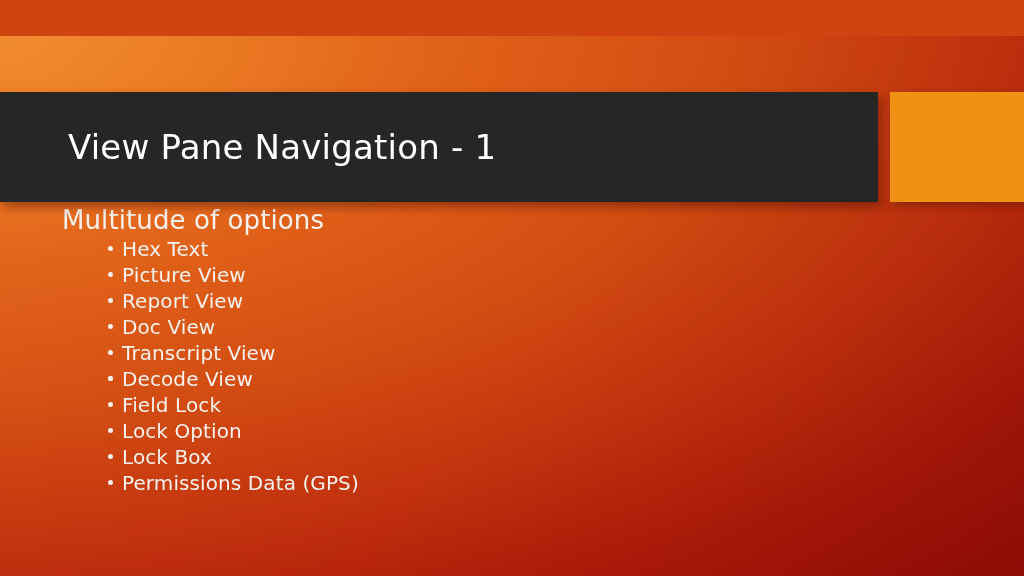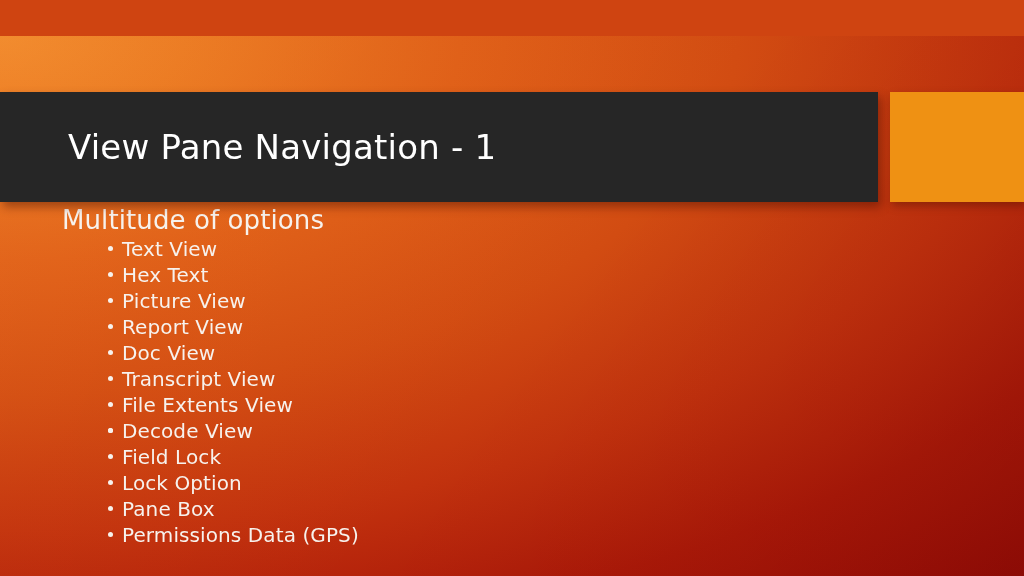--- a/index.html
+++ b/index.html
@@ -138,64 +138,56 @@
 
   <div class="accent-square"></div>
 
   <div class="content">
 
     <div class="lead-line">Multitude of options</div>
 
     <ul class="bullet-list">
       <li class="bullet-item">
         <span class="dot"></span>
-        <span>Text View</span>
-      </li>
-      <li class="bullet-item">
-        <span class="dot"></span>
         <span>Hex Text</span>
       </li>
       <li class="bullet-item">
         <span class="dot"></span>
         <span>Picture View</span>
       </li>
       <li class="bullet-item">
         <span class="dot"></span>
         <span>Report View</span>
       </li>
       <li class="bullet-item">
         <span class="dot"></span>
         <span>Doc View</span>
       </li>
       <li class="bullet-item">
         <span class="dot"></span>
         <span>Transcript View</span>
       </li>
       <li class="bullet-item">
         <span class="dot"></span>
-        <span>File Extents View</span>
-      </li>
-      <li class="bullet-item">
-        <span class="dot"></span>
       </li>
       <li class="bullet-item">
         <span class="dot"></span>
         <span>Decode View</span>
       </li>
       <li class="bullet-item">
         <span class="dot"></span>
         <span>Field Lock</span>
       </li>
       <li class="bullet-item">
         <span class="dot"></span>
         <span>Lock Option</span>
       </li>
       <li class="bullet-item">
         <span class="dot"></span>
-        <span>Pane Box</span>
+        <span>Lock Box</span>
       </li>
       <li class="bullet-item">
         <span class="dot"></span>
         <span>Permissions Data (GPS)</span>
       </li>
     </ul>
 
   </div>
 
 </div>

